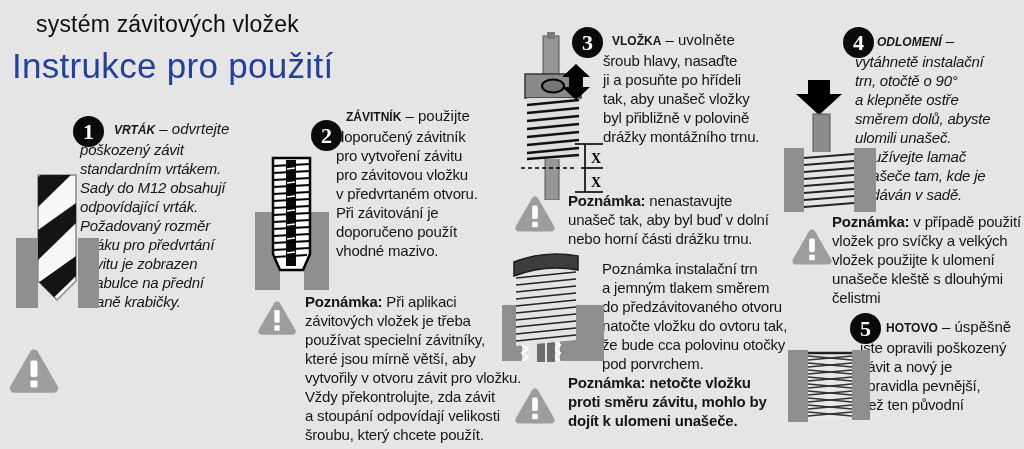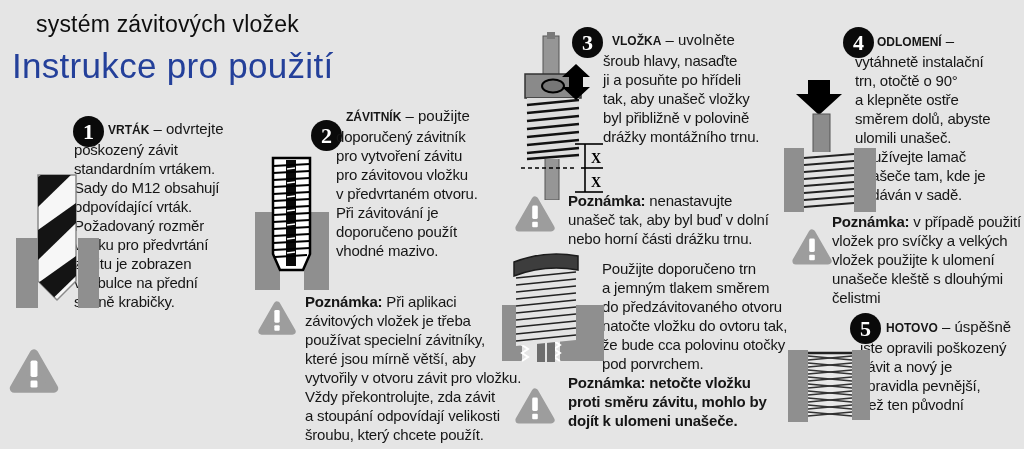--- a/index.html
+++ b/index.html
@@ -22,21 +22,21 @@
 <body>
 
 <div class="page">
 
   <div class="abs subtitle" style="left:36px;top:11px;">systém závitových vložek</div>
   <div class="abs title" style="left:12px;top:46px;">Instrukce pro použití</div>
 
   <div class="abs badge" style="left:73px;top:116px;">
       <span>1</span>
     </div>
-  <div class="abs" style="left:74px;top:119px;width:200px;">
+  <div class="abs" style="left:80px;top:119px;width:200px;font-style:italic;">
     <div class="step-head" style="padding-left:34px;"><span class="b">VRTÁK</span><span> – odvrtejte</span></div>
     <div class="step-body">poškozený závit
 standardním vrtákem.
 Sady do M12 obsahují
 odpovídající vrták.
 Požadovaný rozměr
 vrtáku pro předvrtání
 závitu je zobrazen
 v tabulce na přední
 straně krabičky.</div>
@@ -167,21 +167,21 @@
 
   <svg class="abs" style="left:514px;top:194px;" width="42" height="40" viewBox="0 0 60 56">
     <polygon points="30,8 53,48 7,48" fill="#9d9d9d" stroke="#9d9d9d" stroke-width="10" stroke-linejoin="round"></polygon>
     <rect x="26" y="16" width="8" height="19" rx="2" fill="#fff"></rect>
     <rect x="26" y="39" width="8" height="8" rx="1.5" fill="#fff"></rect>
   </svg>
   <div class="abs note-text" style="left:568px;top:191px;width:225px;"><b>Poznámka:</b> <span>nenastavujte
 unašeč tak, aby byl buď v dolní
 nebo horní části drážku trnu.</span></div>
 
-  <div class="abs para" style="left:602px;top:259px;width:200px;">Použijte doporučeno trn
+  <div class="abs para" style="left:602px;top:259px;width:200px;">Poznámka instalační trn
 a jemným tlakem směrem
 do předzávitovaného otvoru
 natočte vložku do ovtoru tak,
 že bude cca polovinu otočky
 pod porvrchem.</div>
 
   <svg class="abs" style="left:500px;top:248px;" width="104" height="118" viewBox="0 0 104 118">
     <rect x="2" y="57" width="20" height="56" fill="#8f8f8f"></rect>
     <rect x="60" y="57" width="44" height="56" fill="#8f8f8f"></rect>
     <path d="M22,57 l6,4 l-6,4 l6,4 l-6,4 l6,4 l-6,4 l6,4 l-6,4 l6,4 l-6,4 l6,4 l-6,4 l6,4 l-6,4" fill="none" stroke="#fff" stroke-width="2"></path>
@@ -209,21 +209,21 @@
     <rect x="26" y="16" width="8" height="19" rx="2" fill="#fff"></rect>
     <rect x="26" y="39" width="8" height="8" rx="1.5" fill="#fff"></rect>
   </svg>
   <div class="abs note-text" style="left:568px;top:373px;width:225px;font-weight:bold;"><b>Poznámka:</b> <span>netočte vložku
 proti směru závitu, mohlo by
 dojít k ulomeni unašeče.</span></div>
 
   <div class="abs badge" style="left:843px;top:27px;">
       <span>4</span>
     </div>
-  <div class="abs" style="left:855px;top:31px;width:170px;">
+  <div class="abs" style="left:855px;top:31px;width:170px;font-style:italic;">
     <div class="step-head" style="padding-left:22px;"><span class="b">ODLOMENÍ</span><span> –</span></div>
     <div class="step-body">vytáhnetě instalační
 trn, otočtě o 90°
 a klepněte ostře
 směrem dolů, abyste
 ulomili unašeč.
 Používejte lamač
 unašeče tam, kde je
 dodáván v sadě.</div>
   </div>

